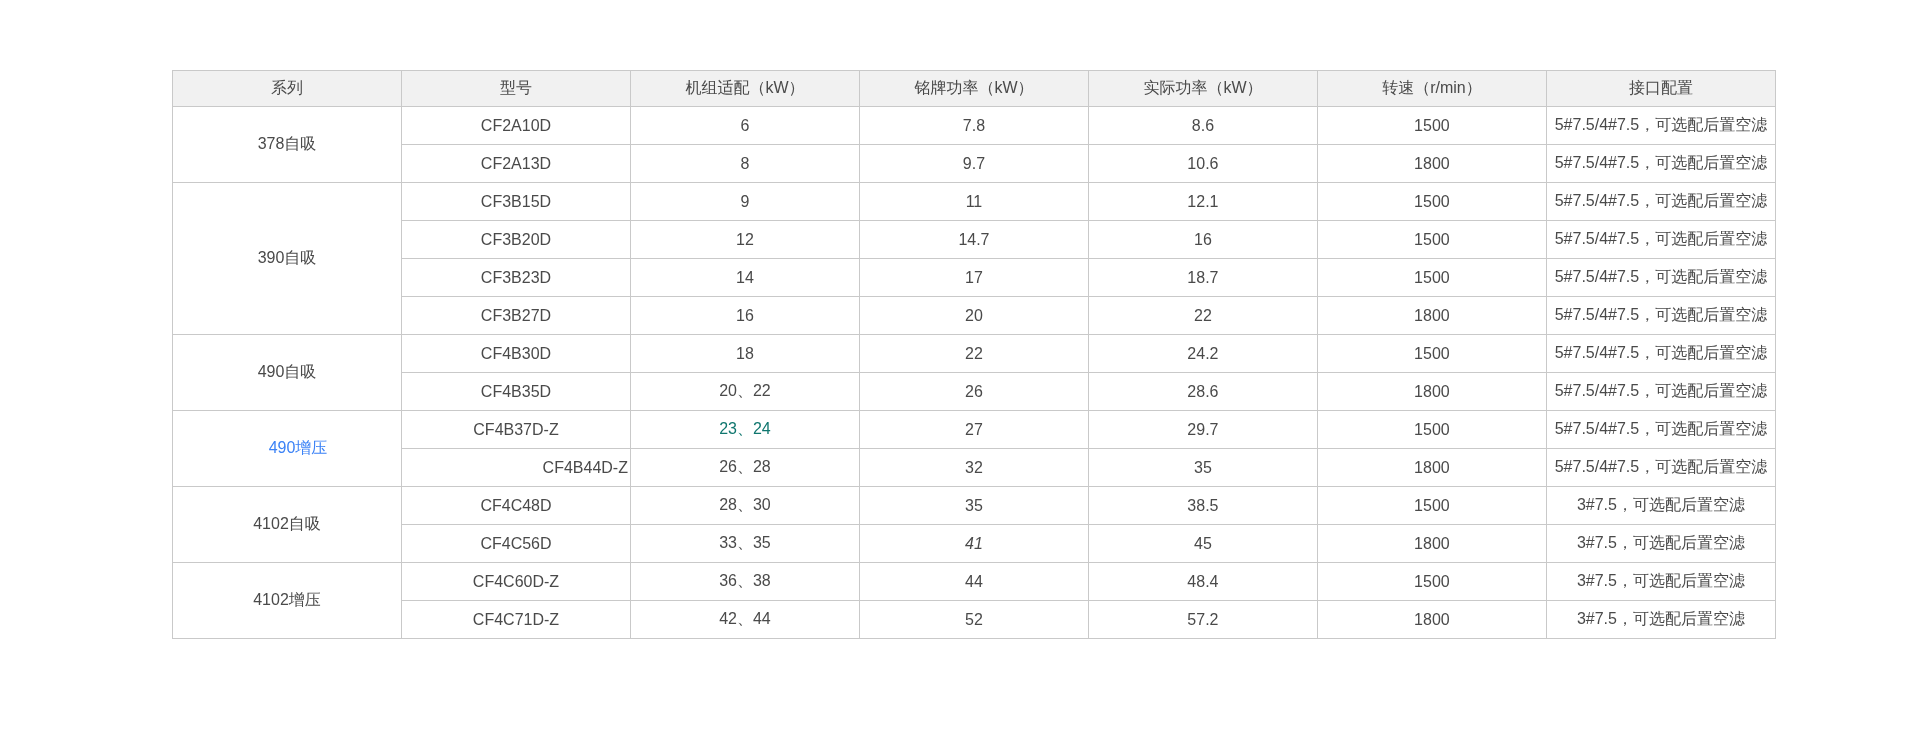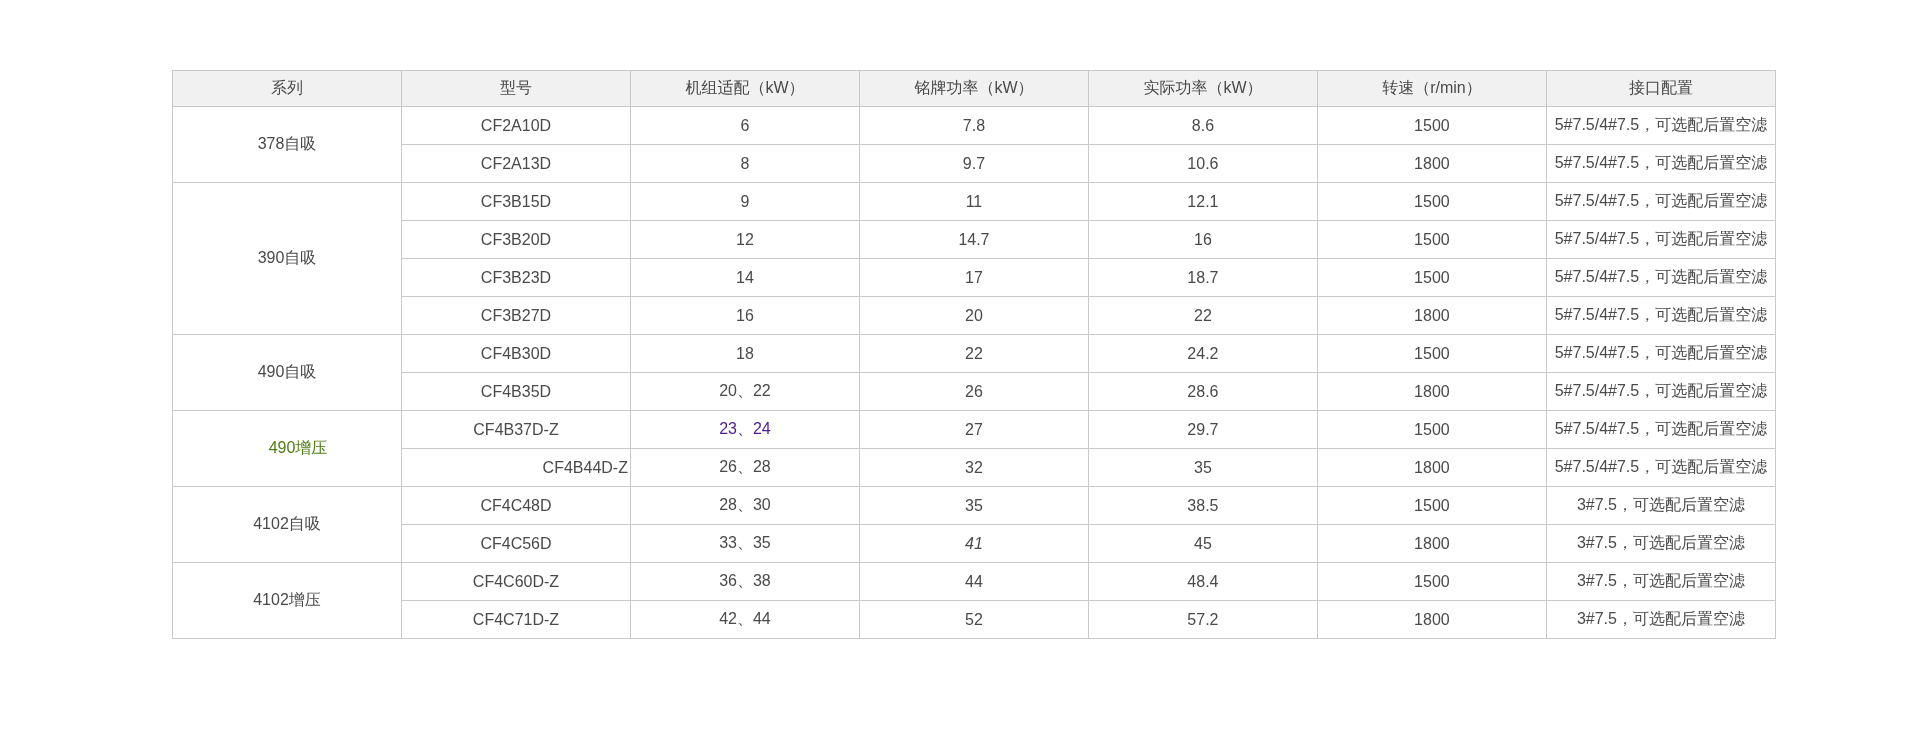--- a/index.html
+++ b/index.html
@@ -133,23 +133,23 @@
         </tr>
         <tr>
           <td style="border-color: rgb(201, 201, 201); color: rgb(74, 74, 74);">CF4B35D</td>
           <td style="border-color: rgb(201, 201, 201); color: rgb(74, 74, 74);">20、22</td>
           <td style="border-color: rgb(201, 201, 201); color: rgb(74, 74, 74);">26</td>
           <td style="border-color: rgb(201, 201, 201); color: rgb(74, 74, 74);">28.6</td>
           <td style="border-color: rgb(201, 201, 201); color: rgb(74, 74, 74);">1800</td>
           <td style="border-color: rgb(201, 201, 201); color: rgb(74, 74, 74);">5#7.5/4#7.5，可选配后置空滤</td>
         </tr>
         <tr>
-          <td rowspan="2" style="border-color: rgb(201, 201, 201); color: #4d7c0f; padding-left: 24px;">490增压</td>
+          <td rowspan="2" style="border-color: rgb(201, 201, 201); color: #3b82f6; padding-left: 24px;">490增压</td>
           <td style="border-color: rgb(201, 201, 201); color: rgb(74, 74, 74);">CF4B37D-Z</td>
-          <td style="border-color: rgb(201, 201, 201); color: #4c1d95;">23、24</td>
+          <td style="border-color: rgb(201, 201, 201); color: #0f766e;">23、24</td>
           <td style="border-color: rgb(201, 201, 201); color: rgb(74, 74, 74);">27</td>
           <td style="border-color: rgb(201, 201, 201); color: rgb(74, 74, 74);">29.7</td>
           <td style="border-color: rgb(201, 201, 201); color: rgb(74, 74, 74);">1500</td>
           <td style="border-color: rgb(201, 201, 201); color: rgb(74, 74, 74);">5#7.5/4#7.5，可选配后置空滤</td>
         </tr>
         <tr>
           <td style="border-color: rgb(201, 201, 201); color: rgb(74, 74, 74); text-align: right;">CF4B44D-Z</td>
           <td style="border-color: rgb(201, 201, 201); color: rgb(74, 74, 74);">26、28</td>
           <td style="border-color: rgb(201, 201, 201); color: rgb(74, 74, 74); text-align: center;">32</td>
           <td style="border-color: rgb(201, 201, 201); color: rgb(74, 74, 74);">35</td>

